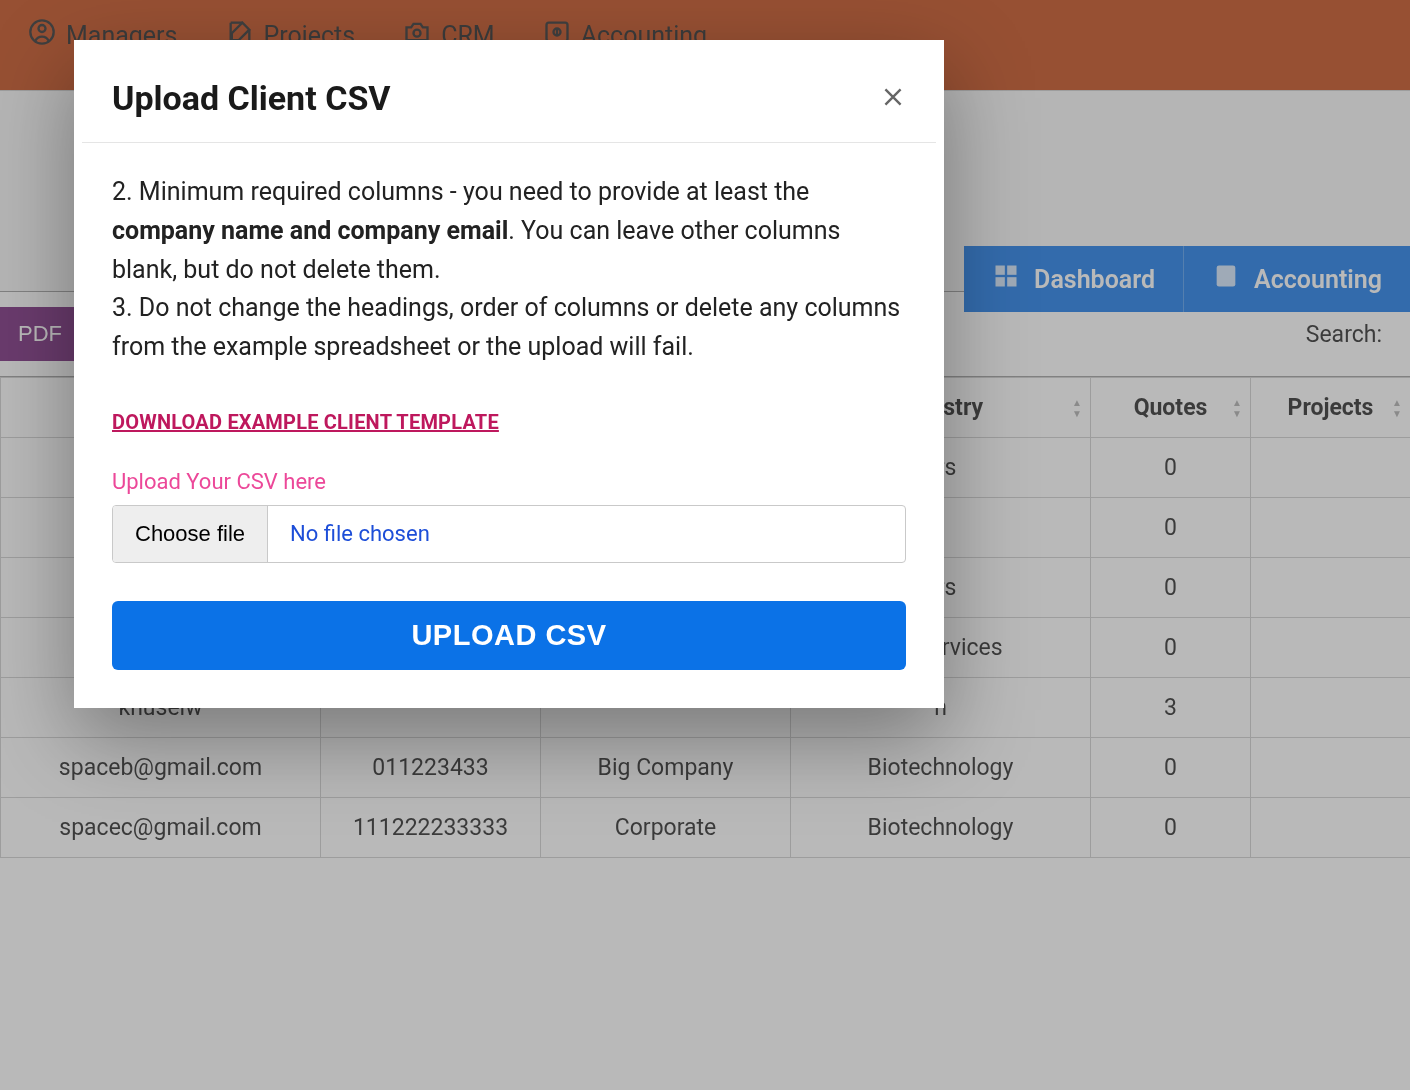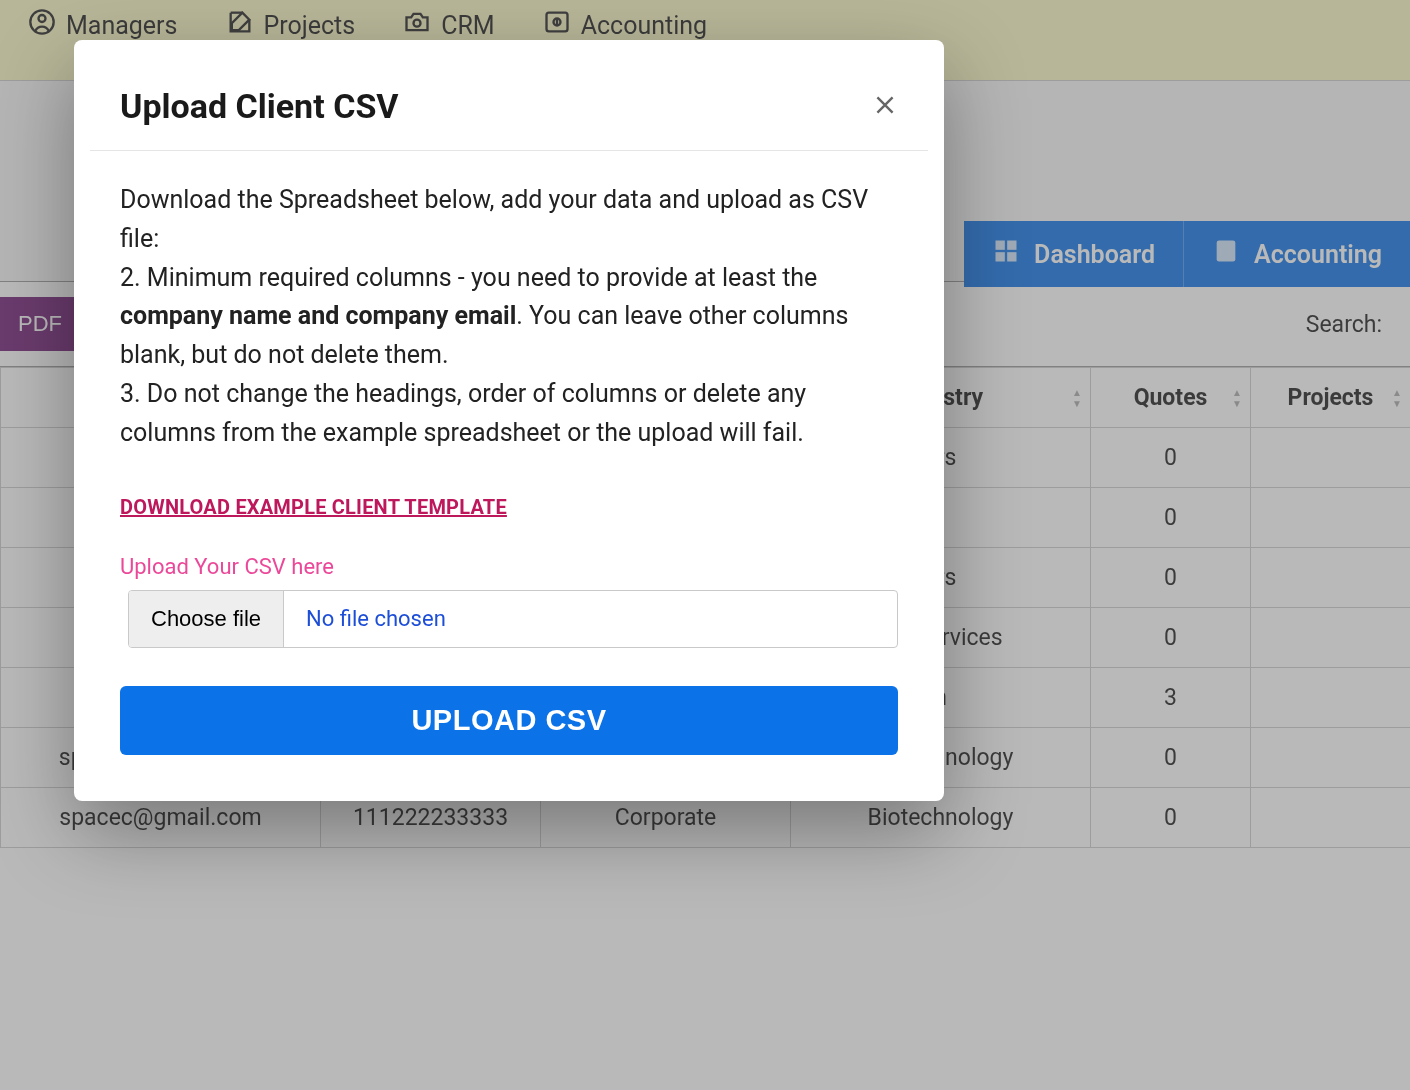--- a/index.html
+++ b/index.html
@@ -9,43 +9,43 @@
     width: 1410px;
     height: 1090px;
     overflow: hidden;
     position: relative;
     color: #1a1a1a;
   }
   
   .topnav {
     display: flex;
     gap: 48px;
-    padding: 8px 28px 38px 28px;
-    background: #fef9c3;
+    padding: 18px 28px 38px 28px;
+    background: #c2410c;
     border-bottom: 1px solid #ccc;
   }
   .topnav-item {
     display: flex;
     align-items: center;
     gap: 10px;
     font-size: 25px;
     color: #1a1a1a;
     cursor: pointer;
   }
   .topnav-item svg { width: 28px; height: 28px; }
   
   .page-header {
     background: #f7f7f7;
     padding: 48px 28px 28px 28px;
     position: relative;
   }
   .subtabs {
     position: absolute;
     right: 0;
-    top: 140px;
+    top: 155px;
     display: flex;
   }
   .subtab {
     background: #0b72e7;
     color: #fff;
     font-size: 25px;
     font-weight: 600;
     padding: 16px 28px;
     display: flex;
     align-items: center;
@@ -112,23 +112,23 @@
     inset: 0;
     background: rgba(100,100,100,0.45);
   }
   
   .modal {
     position: absolute;
     top: 40px;
     left: 74px;
     width: 870px;
     background: #fff;
-    border-radius: 8px;
+    border-radius: 0;
     box-shadow: 0 30px 80px rgba(0,0,0,0.35);
-    padding: 16px;
+    padding: 8px;
   }
   .modal-header {
     display: flex;
     align-items: center;
     justify-content: space-between;
     padding: 30px 30px 24px 30px;
     border-bottom: 1px solid #e5e5e5;
   }
   .modal-title {
     font-size: 34px;
@@ -165,21 +165,20 @@
     color: #ec4899;
   }
   .file-input-row {
     margin-top: 6px;
     border: 1px solid #c9c9c9;
     border-radius: 4px;
     display: flex;
     align-items: stretch;
     height: 58px;
     overflow: hidden;
-    margin-left: 8px;
   }
   .file-choose {
     background: #eee;
     border: none;
     border-right: 1px solid #c9c9c9;
     padding: 0 22px;
     font-size: 22px;
     cursor: pointer;
   }
   .file-status {
@@ -379,21 +378,20 @@
     <div class="modal-title">Upload Client CSV</div>
     <button class="modal-close">
       <span>
         <svg viewBox="0 0 24 24" stroke="#666" stroke-width="2.2" fill="none">
             <path d="M5 5l14 14M19 5L5 19"></path>
           </svg>
       </span>
     </button>
   </div>
   <div class="modal-body">
-    <p>Download the Spreadsheet below, add your data and upload as CSV file:</p>
     <p>
       <span>2. Minimum required columns - you need to provide at least the </span><span class="bold">company name and company email</span><span>. You can leave other columns blank, but do not delete them.</span>
     </p>
     <p>3. Do not change the headings, order of columns or delete any columns from the example spreadsheet or the upload will fail.</p>
 
     <a class="download-link">DOWNLOAD EXAMPLE CLIENT TEMPLATE</a>
 
     <div class="upload-label">Upload Your CSV here</div>
     <div class="file-input-row">
       <button class="file-choose">Choose file</button>

